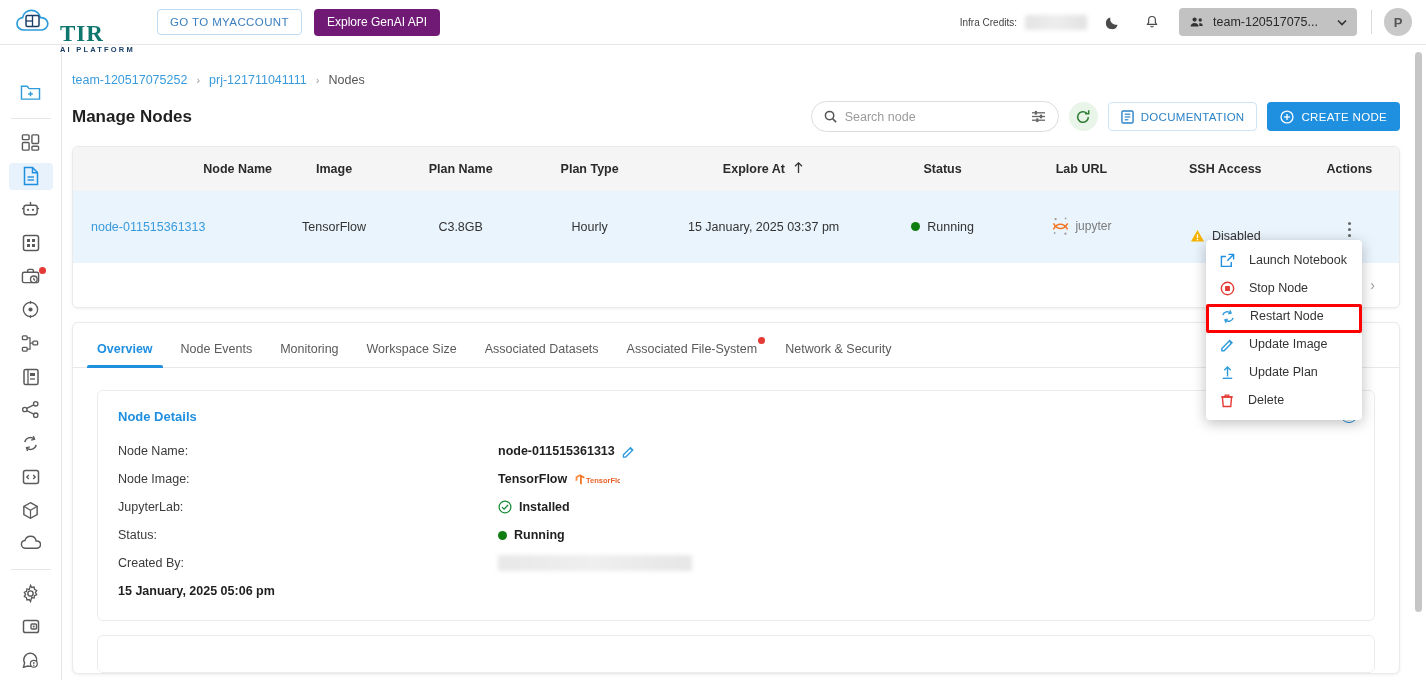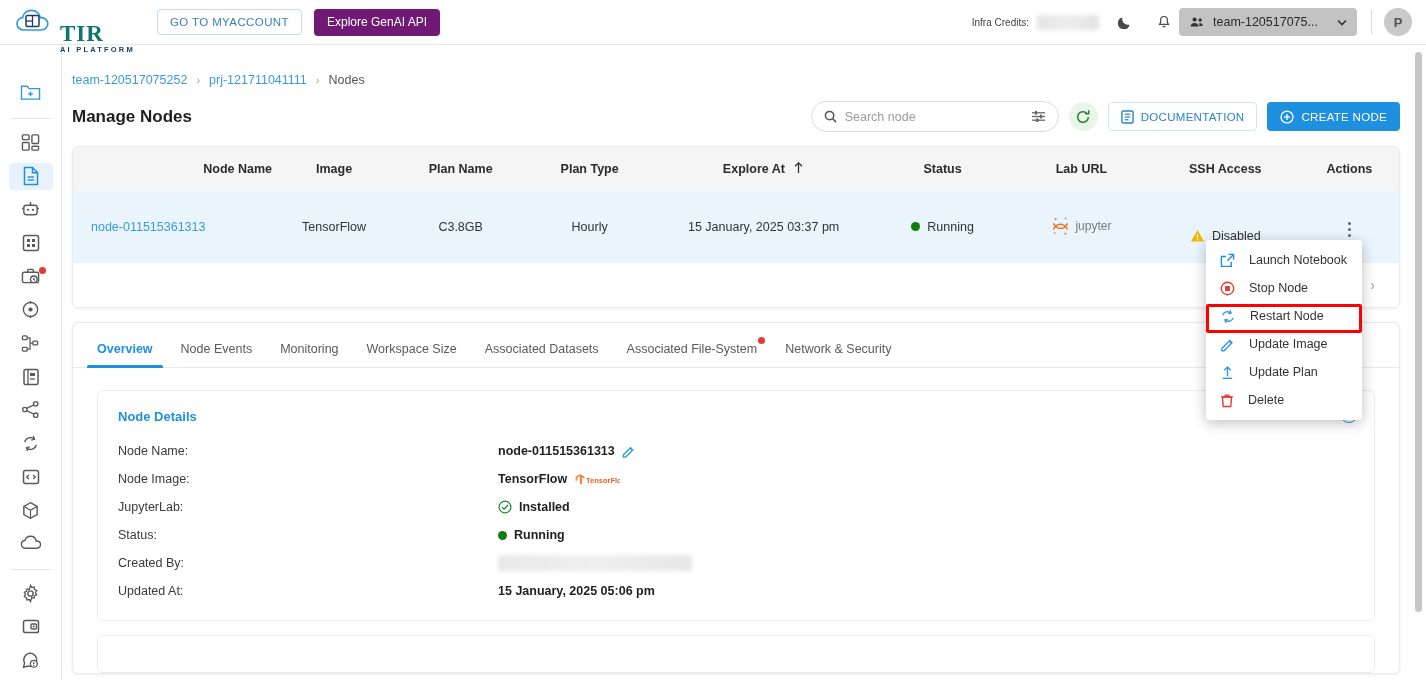--- a/index.html
+++ b/index.html
@@ -50,21 +50,21 @@
   .credits-blur {
     width: 62px; height: 15px; margin-left: 8px; border-radius: 2px;
     background: linear-gradient(90deg,#e4e4e4,#ededed,#e2e2e2);
     filter: blur(2px);
   }
   .icon-btn {
     width: 30px; height: 30px; margin-left: 10px;
     display: flex; align-items: center; justify-content: center; cursor: pointer;
   }
   .team-chip {
-    height: 28px; min-width: 178px; padding: 0 10px;
+    margin-left: 12px; height: 28px; min-width: 178px; padding: 0 10px;
     background: #c2c2c2; border-radius: 4px;
     display: flex; align-items: center; gap: 8px; cursor: pointer;
     filter: saturate(.2);
   }
   .team-name { font-size: 12.5px; color: #2a2a2a; flex: 1; }
   .vdiv { width: 1px; height: 24px; background: #dcdcdc; margin-left: 14px; }
   .avatar {
     width: 28px; height: 28px; border-radius: 50%;
     background: #c9c9c9; color: #555; font-size: 13px; font-weight: bold;
     display: flex; align-items: center; justify-content: center;
@@ -647,21 +647,20 @@
           </div>
 
           <div class="detail-row">
             <span class="detail-label">Created By:</span>
             <span class="detail-value">
               <span class="value-blur"></span>
             </span>
           </div>
 
           <div class="detail-row" style="margin-bottom:0">
-            <span class="detail-label">Updated At:</span>
             <span class="detail-value">15 January, 2025 05:06 pm</span>
           </div>
         </div>
 
         <div class="plan-card">
           
           
         </div>
       </div>
     </div>

